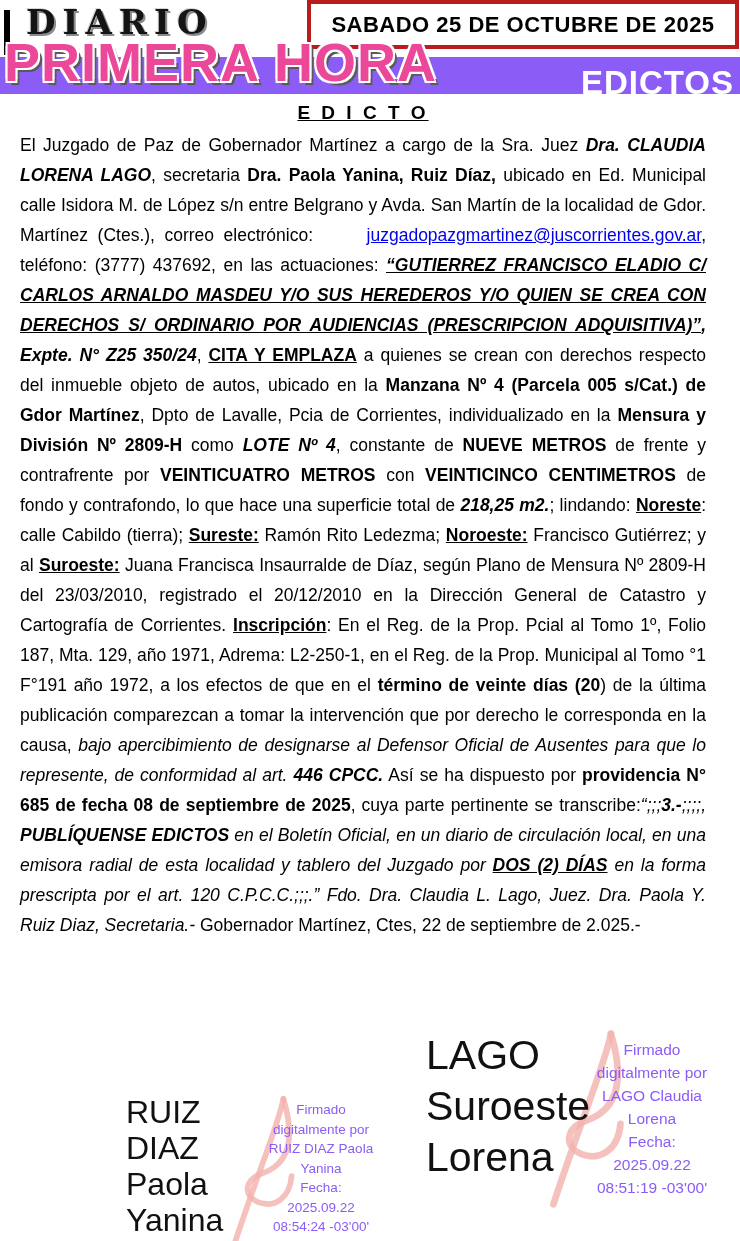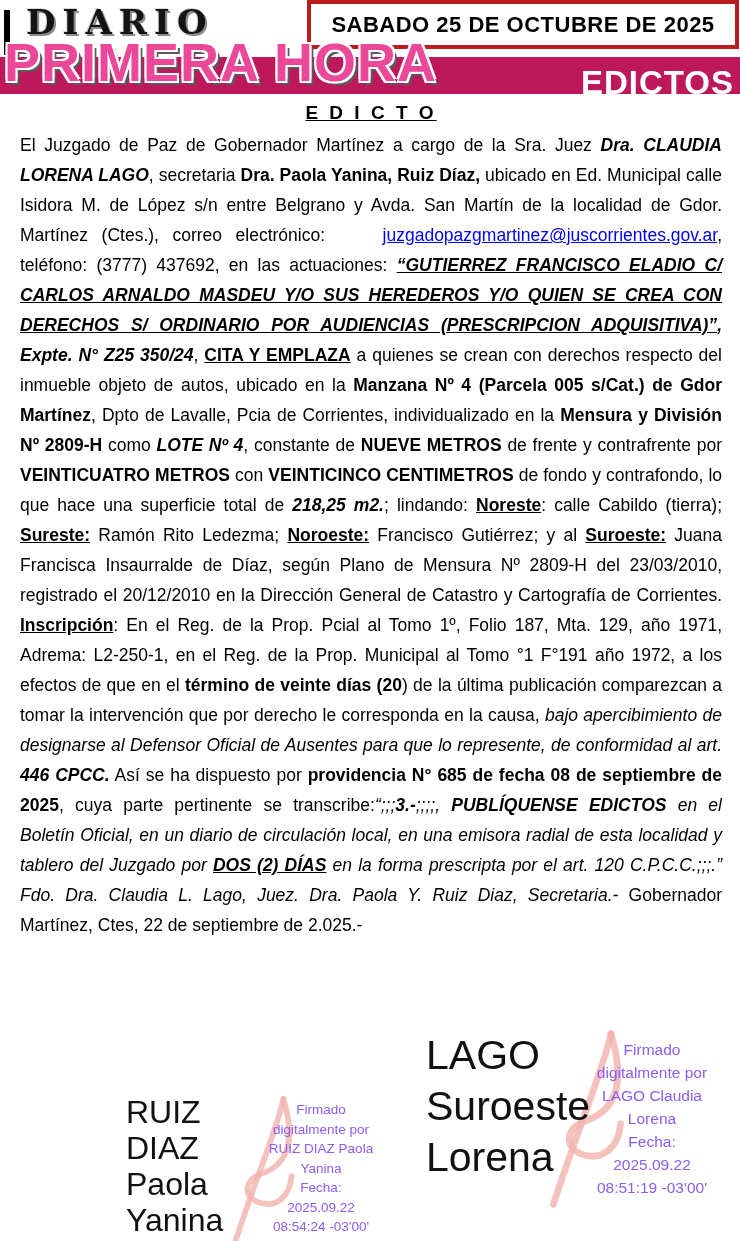--- a/index.html
+++ b/index.html
@@ -9,40 +9,40 @@
   }
 
   
   .masthead{position:relative;width:740px;height:95px;background:#fff;overflow:hidden;text-align:right;}
   .left-rule{position:absolute;left:4px;top:10px;width:6px;height:45px;background:#000;}
   .brand-top{
     position:absolute;left:26px;top:2px;
     font-family:"DejaVu Serif", serif;font-weight:bold;font-size:34px;letter-spacing:7px;
     color:#141414;text-shadow:2px 2px 0 #8a8a8a,-1px -1px 0 #d7d7d7;z-index:2;
   }
-  .black-band{position:absolute;left:0;top:57px;width:740px;height:37px;background:#be185d;overflow:hidden;z-index:1;}
+  .black-band{position:absolute;left:0;top:57px;width:740px;height:37px;background:#8b5cf6;overflow:hidden;z-index:1;}
   .edictos{
     position:absolute;right:6px;top:7px;color:#fff;font-weight:bold;font-size:33px;letter-spacing:1px;
     font-family:"Liberation Sans", sans-serif;
   }
   .brand-main{
     position:absolute;left:4px;top:31px;z-index:2;
     font-family:Liberation Sans, sans-serif;font-weight:bold;font-size:54px;letter-spacing:1px;
     color:#ec4899;
     text-shadow:-2px -2px 0 #fff,2px -2px 0 #fff,-2px 2px 0 #fff,2px 2px 0 #fff,4px 4px 0 #5a5a5a;
     white-space:nowrap;
   }
   .date-box{
     position:absolute;left:307px;top:0;width:424px;height:41px;background:#fff;border:4px solid #b91c1c;
     display:flex;align-items:center;justify-content:center;z-index:1;
   }
   .date-box span{font-weight:bold;font-size:22px;letter-spacing:0.5px;white-space:nowrap;}
 
   
-  .doc{width:740px;height:912px;padding:0 18px 0 20px;box-sizing:border-box;}
+  .doc{width:740px;height:912px;padding:0 34px 0 20px;box-sizing:border-box;}
   .edict-title{
     margin:7px 0 6px 0;text-align:center;font-size:19px;font-weight:bold;letter-spacing:3px;
     text-decoration:underline;font-family:"Liberation Sans", sans-serif;
   }
   .edict-body{
     margin:0;text-align:justify;font-size:17.5px;line-height:30px;
   }
   .edict-body .b{font-weight:bold;}
   .edict-body .i{font-style:italic;}
   .edict-body .u{text-decoration:underline;}

